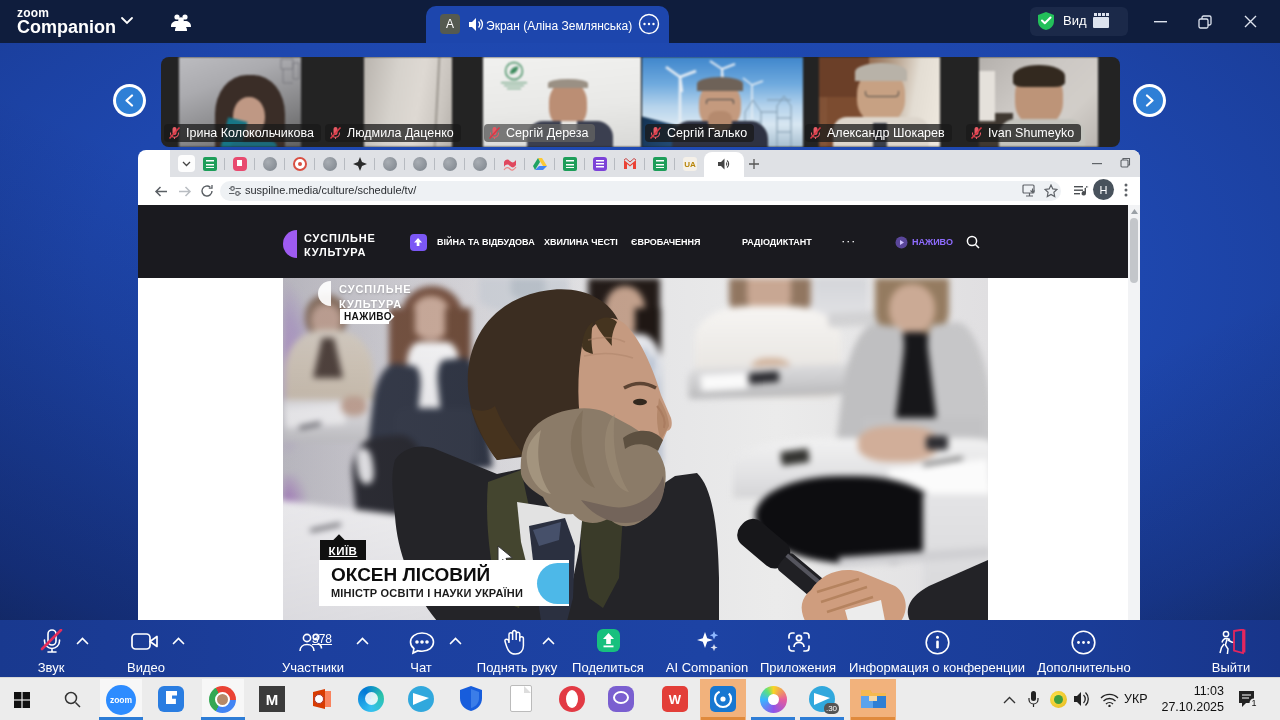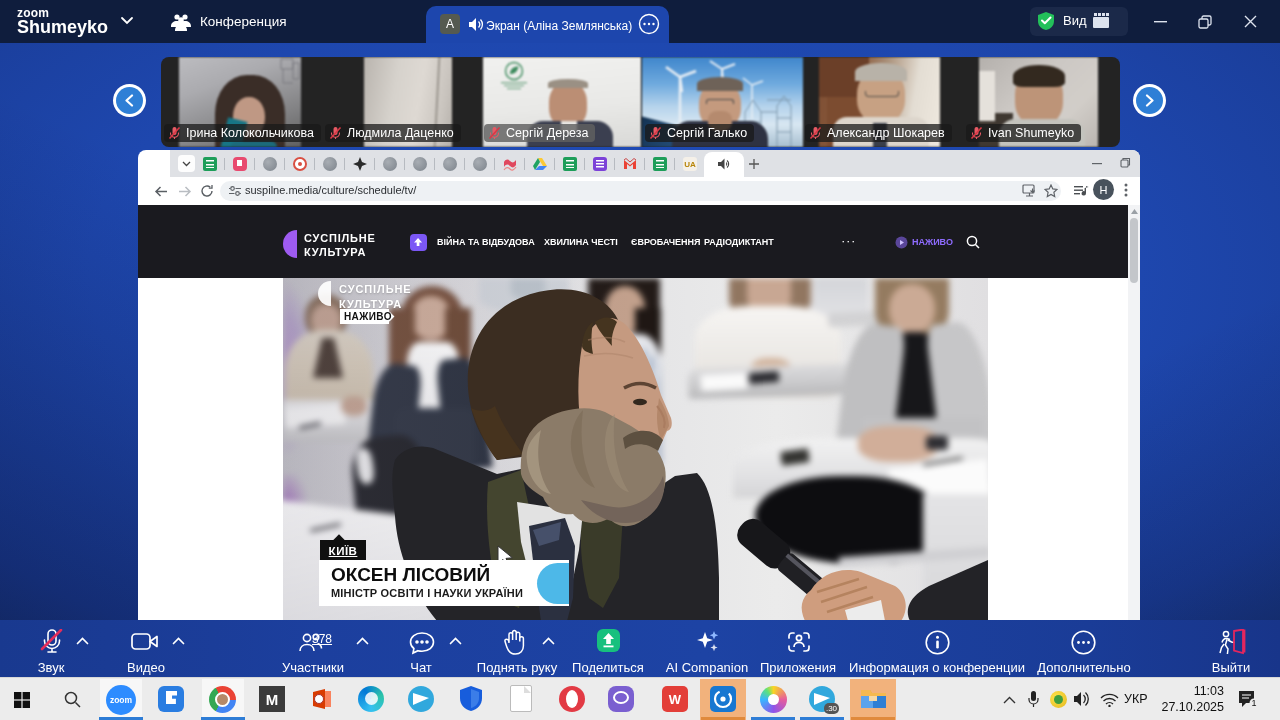--- a/index.html
+++ b/index.html
@@ -75,33 +75,32 @@
 </style>
 </head>
 <body>
 <div id="screen">
   <div id="bg"></div>
     <div style="position:absolute;left:0;top:43px;width:1280px;height:577px;background:linear-gradient(205deg, rgba(0,0,0,0) 55%, rgba(8,14,45,.38) 100%), linear-gradient(155deg, rgba(0,0,0,0) 72%, rgba(8,14,45,.25) 100%);"></div>
 
   <div id="topbar">
     <div id="zoomlogo">
         <div class="z1">zoom</div>
-        <div class="z2">Shumeyko</div>
+        <div class="z2">Companion</div>
       </div>
     <svg class="abs" style="left:120px;top:16px" width="14" height="10" viewBox="0 0 14 10">
         <path d="M2 2l5 5 5-5" stroke="#fff" stroke-width="1.8" fill="none" stroke-linecap="round"></path>
       </svg>
     <svg class="abs" style="left:170px;top:12px" width="22" height="19" viewBox="0 0 22 19" fill="#fff">
       <circle cx="7" cy="5" r="2.6"></circle>
         <circle cx="15" cy="5" r="2.6"></circle>
         <circle cx="11" cy="8" r="2.8"></circle>
       <path d="M1 14c0-3 2.6-5 6-5s6 2 6 5v1H1zM9 14c0-3 2.6-5 6-5s6 2 6 5v1H9z"></path>
       <path d="M5 18c0-3 2.6-5 6-5s6 2 6 5v1H5z"></path>
     </svg>
-    <div class="ttab" style="left:200px;">Конференция</div>
     <div id="activetab">
       <div style="position:absolute;left:14px;top:8px;width:20px;height:20px;border-radius:4px;background:#555a50;color:#fff;font-size:12px;display:flex;align-items:center;justify-content:center;">A</div>
       <svg class="abs" style="left:42px;top:11px" width="17" height="15" viewBox="0 0 17 15" fill="#fff">
           <path d="M1 5h3l4-4v13l-4-4H1z"></path>
           <path d="M10.5 4.5a4.5 4.5 0 0 1 0 6" stroke="#fff" stroke-width="1.3" fill="none"></path>
           <path d="M12.5 2.5a7.5 7.5 0 0 1 0 10" stroke="#fff" stroke-width="1.3" fill="none"></path>
         </svg>
       <div style="position:absolute;left:60px;top:13px;font-size:12px;">Экран (Аліна Землянська)</div>
       <svg class="abs" style="left:212px;top:7px" width="22" height="22" viewBox="0 0 22 22">
           <circle cx="11" cy="11" r="9.5" stroke="#fff" stroke-width="1.4" fill="none"></circle>
@@ -368,21 +367,21 @@
       <div id="siteheader">
         <div class="abs" style="left:145px;top:25px;width:14px;height:28px;background:#9e5bf0;border-radius:14px 0 0 14px;"></div>
         <div class="abs" style="left:166px;top:26px;color:#fff;font-size:11px;font-weight:bold;letter-spacing:.8px;line-height:14px;">СУСПІЛЬНЕ<br>КУЛЬТУРА</div>
         <div class="abs" style="left:272px;top:29px;width:17px;height:17px;background:#7b57f5;border-radius:4px;"></div>
         <svg class="abs" style="left:276px;top:33px" width="9" height="9" viewBox="0 0 9 9">
             <path d="M4.5 0L9 5H6v4H3V5H0z" fill="#fff" transform="scale(0.9)"></path>
           </svg>
         <div class="nav" style="left:299px;">ВІЙНА ТА ВІДБУДОВА</div>
         <div class="nav" style="left:406px;">ХВИЛИНА ЧЕСТІ</div>
         <div class="nav" style="left:493px;">ЄВРОБАЧЕННЯ</div>
-        <div class="nav" style="left:566px;">РАДІОДИКТАНТ</div>
+        <div class="nav" style="left:604px;">РАДІОДИКТАНТ</div>
         <div class="nav" style="left:704px;letter-spacing:2px;">···</div>
         <svg class="abs" style="left:757px;top:31px" width="13" height="13" viewBox="0 0 13 13">
             <circle cx="6.5" cy="6.5" r="6" fill="#8f6cff" opacity=".55"></circle>
             <path d="M5 4l4 2.5L5 9z" fill="#cfc2ff"></path>
           </svg>
         <div class="nav" style="left:774px;color:#8f6cff;">НАЖИВО</div>
         <svg class="abs" style="left:828px;top:30px" width="14" height="14" viewBox="0 0 14 14" fill="none" stroke="#fff" stroke-width="1.5">
             <circle cx="6" cy="6" r="4.6"></circle>
             <path d="M9.5 9.5L13 13"></path>
           </svg>

